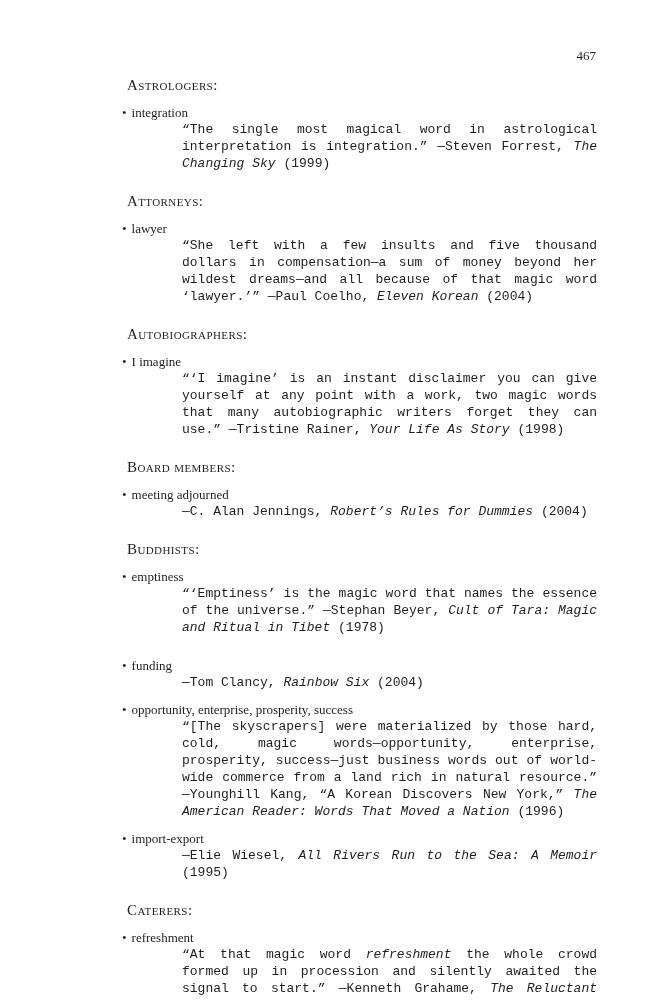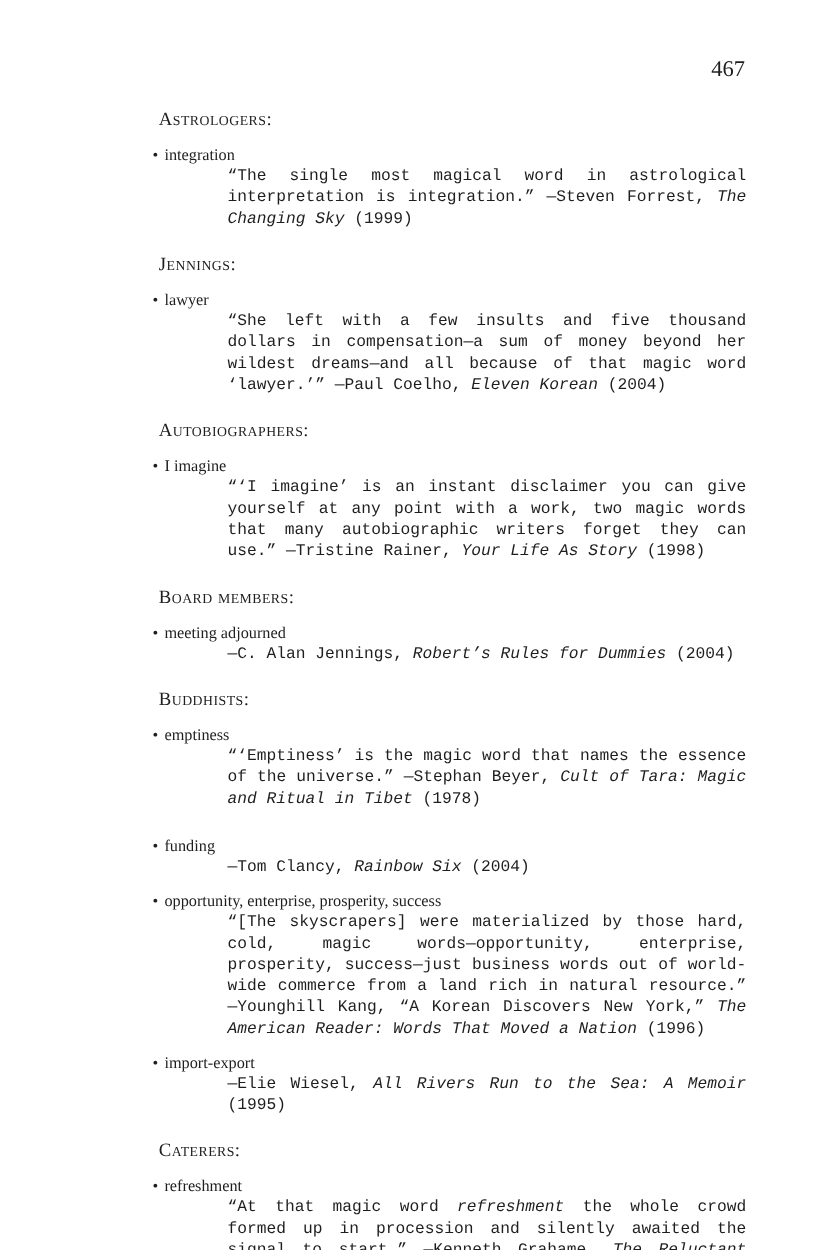--- a/index.html
+++ b/index.html
@@ -15,30 +15,30 @@
     position: relative;
     width: 667px;
     height: 1000px;
     background: #ffffff;
     overflow: hidden;
   }
   .page-number {
     position: absolute;
     top: 48px;
     right: 71px;
-    font-size: 18px;
+    font-size: 13px;
     line-height: 15px;
   }
   .content {
     position: absolute;
     left: 127px;
     top: 77px;
     width: 470px;
   }
-  .section { margin: 11px 0 21px 0; }
+  .section { margin: 0 0 21px 0; }
   .heading {
     font-size: 15px;
     font-weight: normal;
     font-variant: small-caps;
     letter-spacing: 0.4px;
     line-height: 17px;
     margin: 0 0 10px 0;
   }
   .entry { margin: 0 0 10px 0; }
   .entry:last-child { margin-bottom: 0; }
@@ -73,21 +73,21 @@
       <h2 class="heading">Astrologers:</h2>
       <div class="entry">
         <div class="term-line">
           <span class="bullet">•</span><span class="term">integration</span>
         </div>
         <p class="quote"><span>“The single most magical word in astrological interpretation is integration.” —Steven Forrest, </span><i>The Changing Sky</i><span> (1999)</span></p>
       </div>
     </section>
 
     <section class="section">
-      <h2 class="heading">Jennings:</h2>
+      <h2 class="heading">Attorneys:</h2>
       <div class="entry">
         <div class="term-line">
           <span class="bullet">•</span><span class="term">lawyer</span>
         </div>
         <p class="quote"><span>“She left with a few insults and five thousand dollars in compensation—a sum of money beyond her wildest dreams—and all because of that magic word ‘lawyer.’” —Paul Coelho, </span><i>Eleven Korean</i><span> (2004)</span></p>
       </div>
     </section>
 
     <section class="section">
       <h2 class="heading">Autobiographers:</h2>

